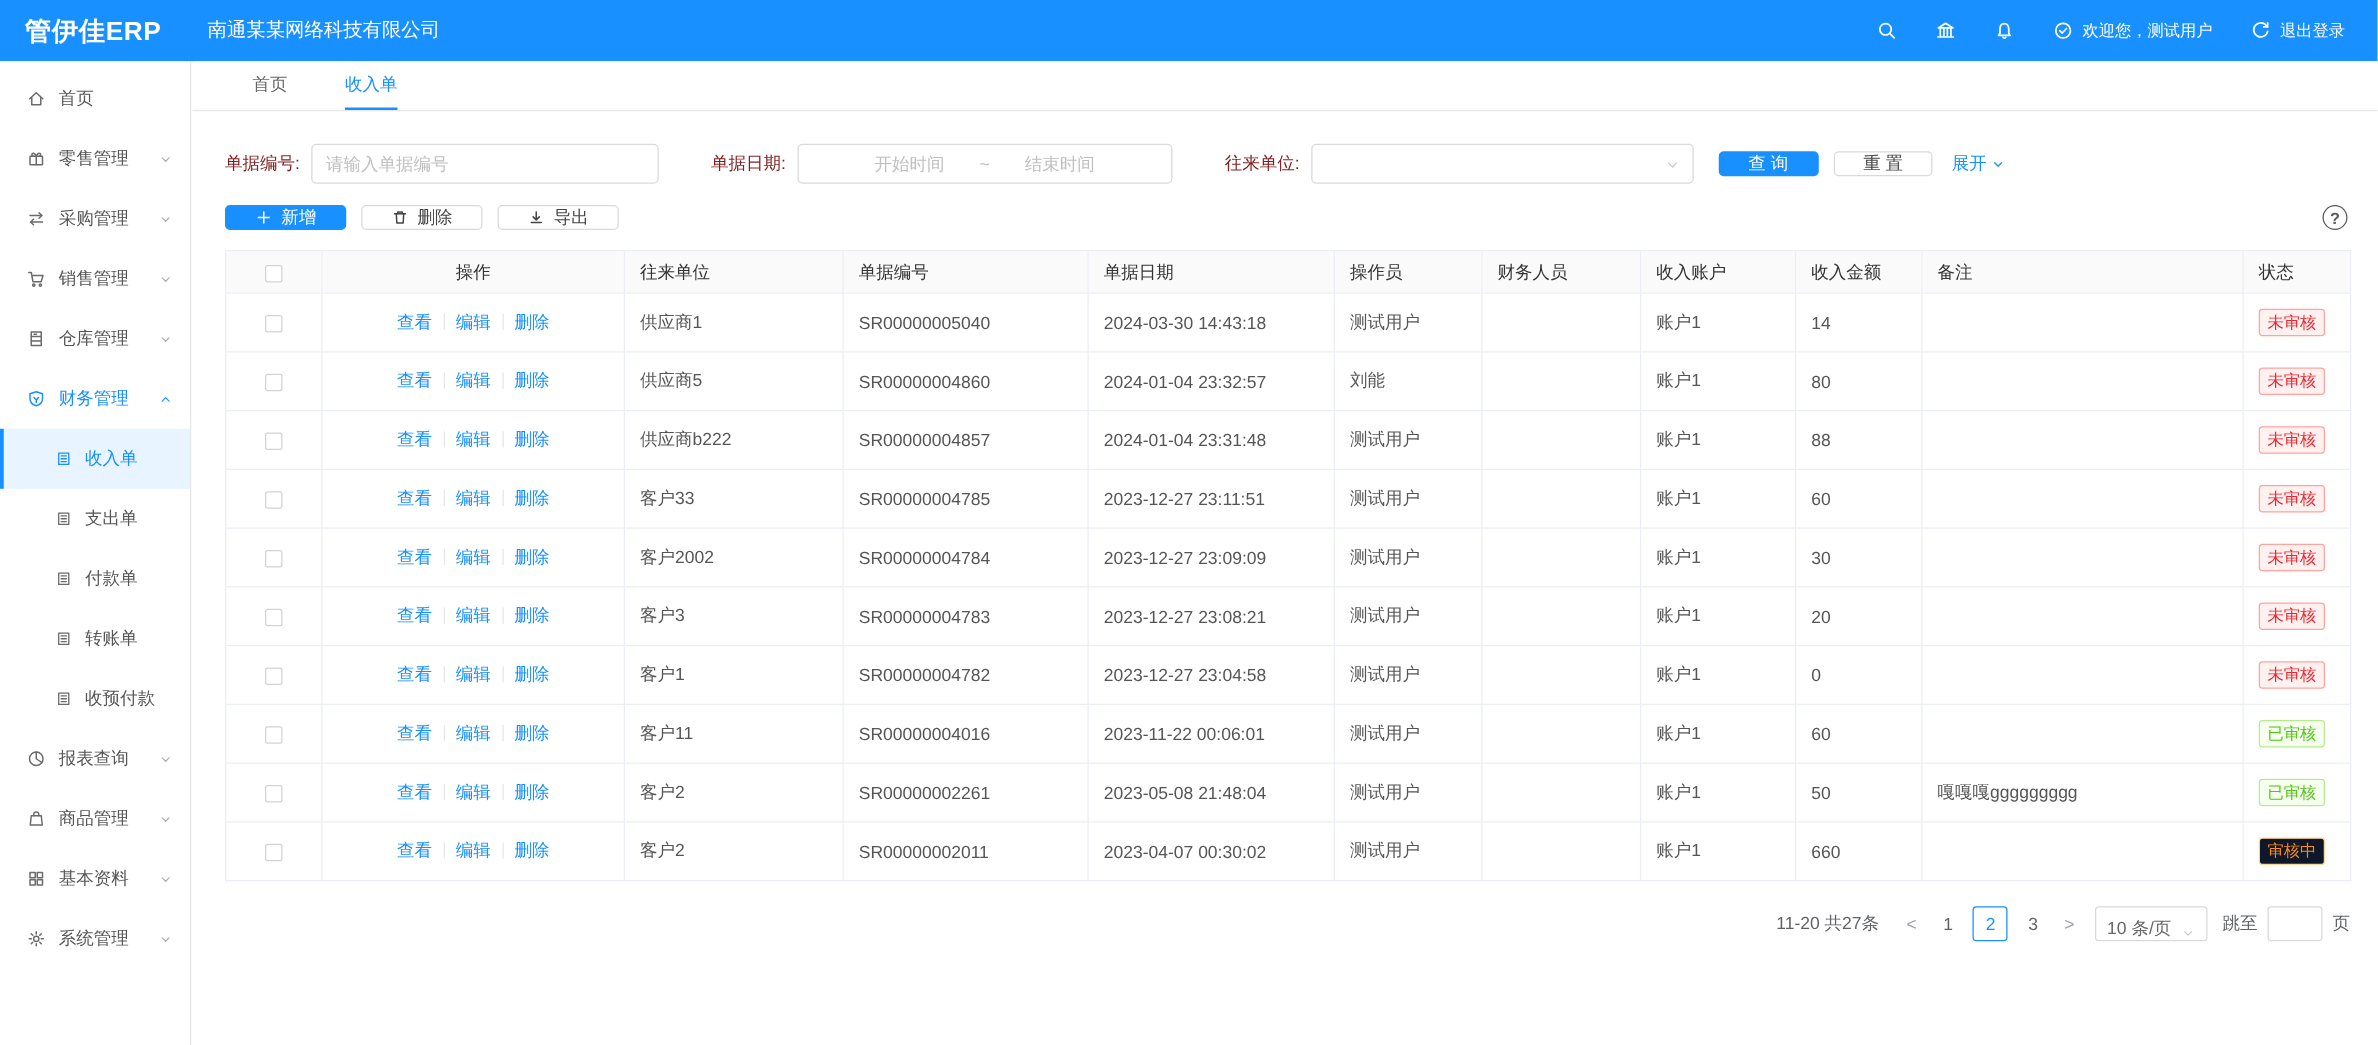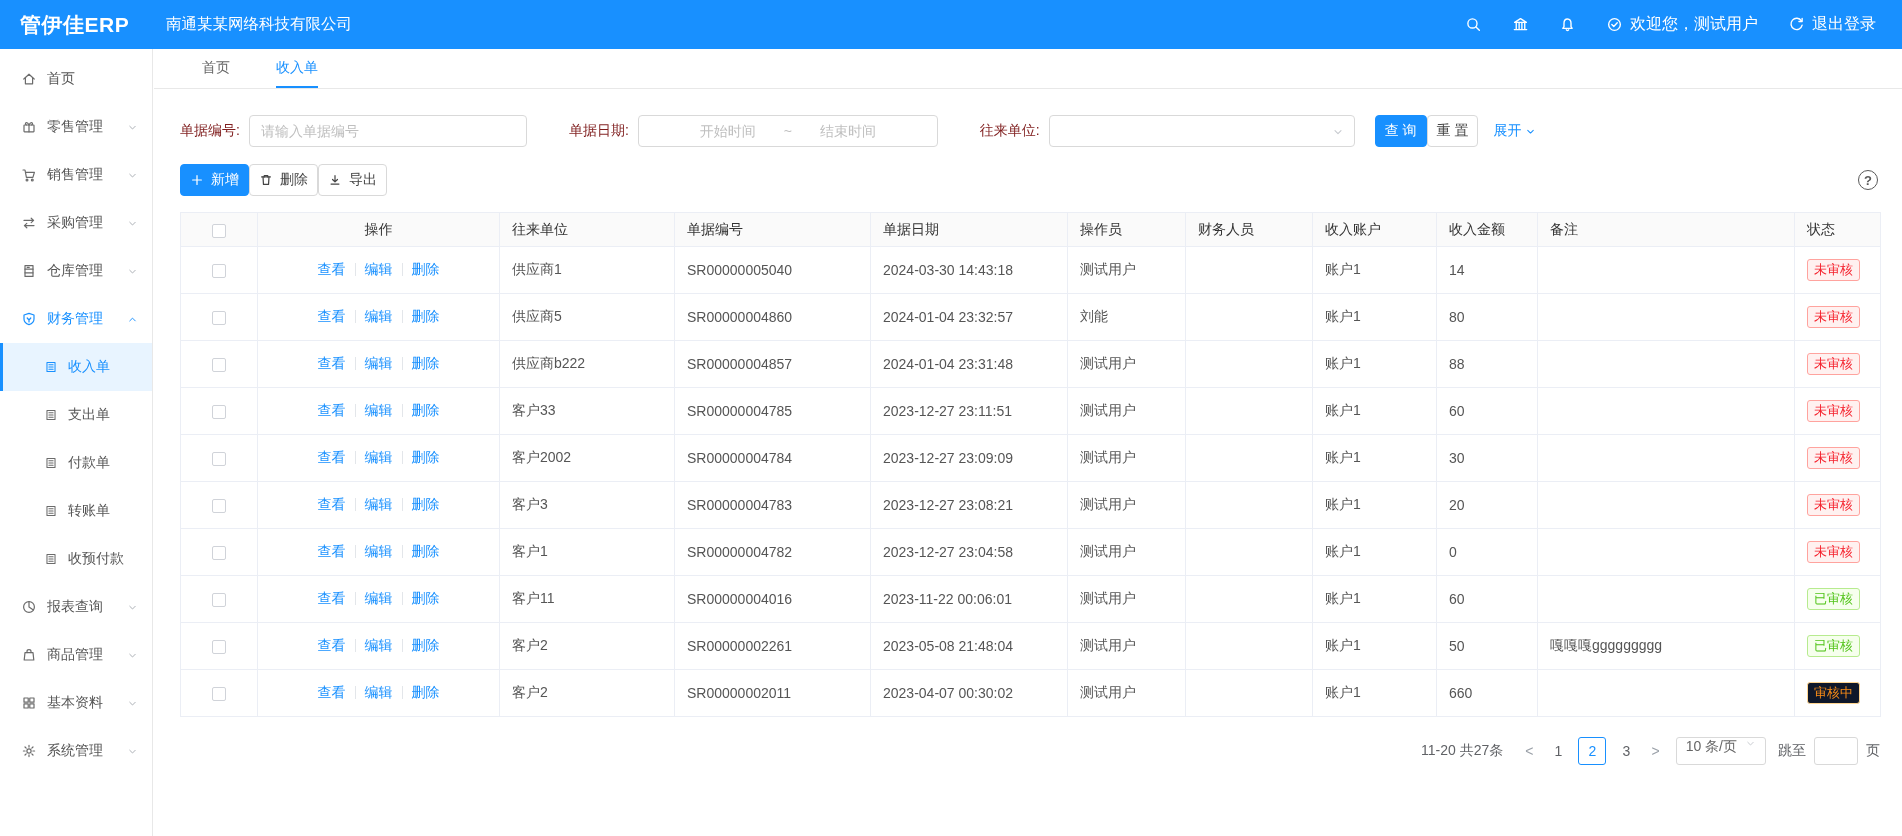--- a/index.html
+++ b/index.html
@@ -4,21 +4,21 @@
 <style>
   * { margin:0; padding:0; box-sizing:border-box; }
   html,body { width:1902px; height:836px; overflow:hidden; background:#fff;
     font-family:"Liberation Sans","DejaVu Sans",sans-serif; font-size:14px; color:#333; }
 
   
   .hdr { position:absolute; left:0; top:0; width:1902px; height:49px; background:#1890ff;
     display:flex; align-items:center; color:#fff; }
   .hdr-logo { width:152px; padding-left:20px; font-size:21px; font-weight:bold; letter-spacing:.5px; }
   .hdr-company { font-size:15.5px; margin-left:14px; }
-  .hdr-right { margin-left:auto; display:flex; align-items:center; gap:30px; padding-right:26px; font-size:16px; }
+  .hdr-right { margin-left:auto; display:flex; align-items:center; gap:30px; padding-right:26px; font-size:13px; }
   .hdr-ic { display:inline-flex; align-items:center; cursor:pointer; }
   .hdr-ic svg { width:17px; height:17px; stroke:#fff; fill:none; stroke-width:1.3; stroke-linecap:round; stroke-linejoin:round; }
   .hdr-group { display:flex; align-items:center; gap:7px; cursor:pointer; }
 
   
   .sidebar { position:absolute; left:0; top:49px; width:153px; height:787px; background:#fff;
     border-right:1px solid #e8e8e8; padding-top:6px; }
   .side-item { height:48px; display:flex; align-items:center; padding-left:21px; padding-right:14px;
     color:#555; cursor:pointer; position:relative; }
   .side-item .sicon { display:inline-flex; margin-right:10px; color:#6b6b6b; }
@@ -48,32 +48,32 @@
   .txt-input::placeholder { color:#bfbfbf; }
   .gap-lg { margin-right:42px; }
   .rangepick { width:300px; height:32px; border:1px solid #d9d9d9; border-radius:4px; display:flex;
     align-items:center; justify-content:center; gap:4px; }
   .rangepick input { border:none; outline:none; width:104px; text-align:center; font-size:14px; font-family:inherit; color:#1d4ed8; }
   .rangepick input::placeholder { color:#bfbfbf; }
   .range-sep { color:#bfbfbf; }
   .selbox { width:306px; height:32px; border:1px solid #d9d9d9; border-radius:4px; position:relative; cursor:pointer; }
   .selbox .schev { position:absolute; right:10px; top:9px; color:#c6c9ce; }
   .selbox .schev svg { width:12px; height:12px; stroke:currentColor; fill:none; stroke-width:1.4; stroke-linecap:round; stroke-linejoin:round; }
-  .btn { height:32px; border-radius:4px; display:inline-flex; align-items:center; justify-content:center;
-    padding:0 9px; cursor:pointer; font-size:14px; white-space:nowrap;text-align:center; }
+  .btn { height:20px; border-radius:4px; display:inline-flex; align-items:center; justify-content:center;
+    padding:0 23px; cursor:pointer; font-size:14px; white-space:nowrap;text-align:center; }
   .btn-primary { background:#1890ff; color:#fff; border:1px solid #1890ff; }
   .btn-plain { background:#fff; color:#444; border:1px solid #d9d9d9; }
   .link-blue { color:#1890ff; cursor:pointer; display:inline-flex; align-items:center; gap:4px; }
   .link-blue svg { width:11px; height:11px; stroke:#1890ff; fill:none; stroke-width:1.5; stroke-linecap:round; stroke-linejoin:round; }
 
   
   .toolbar { display:flex; align-items:center; margin-top:17px; }
   .btn .bic { display:inline-flex; margin-right:7px; }
   .btn .bic svg { width:14px; height:14px; stroke:currentColor; fill:none; stroke-width:1.4; stroke-linecap:round; stroke-linejoin:round; }
-  .tb-gap { }
+  .tb-gap { margin-left:12px; }
   .help-circle { margin-left:auto; width:20px; height:20px; border:1.6px solid #595959; border-radius:50%;
     color:#595959; font-size:13px; font-weight:bold; display:flex; align-items:center; justify-content:center; cursor:pointer; }
 
   
   table { width:1700px; margin-top:16px; border-collapse:collapse; table-layout:fixed; }
   th, td { border:1px solid #ebeef5; font-weight:normal; font-size:14px; overflow:hidden; white-space:nowrap; }
   thead th { background:#fafafa; height:34px; text-align:left; padding:0 12px; color:#333; }
   td { height:47px; padding:0 12px; color:#555; }
   th.c-check, td.c-check { text-align:center; padding:0; }
   th.c-act, td.c-act { text-align:center; }
@@ -85,21 +85,21 @@
   .badge.red    { color:#f5222d; background:#fff1f0; border-color:#ffa39e; }
   .badge.green  { color:#52c41a; background:#f6ffed; border-color:#b7eb8f; }
   .badge.orange { color:#fa8c16; background:#0f172a; border-color:#ffd591; }
 
   
   .pager { width:1700px; margin-top:20px; display:flex; align-items:center; justify-content:flex-end; color:#606266; }
   .pg-total { margin-right:14px; }
   .pg-arrow { color:#9aa0a8; padding:0 8px; cursor:pointer; font-size:14px; }
   .pg-num { min-width:28px; height:28px; line-height:26px; text-align:center; margin:0 3px; cursor:pointer; border:1px solid transparent; border-radius:3px; }
   .pg-num.active { border-color:#1890ff; color:#1890ff; }
-  .pg-size { height:28px; border:1px solid #d9d9d9; border-radius:3px; display:inline-flex; align-items:flex-start;
+  .pg-size { height:28px; border:1px solid #d9d9d9; border-radius:3px; display:inline-flex; align-items:flex-end;
     padding:0 9px; margin-left:8px; color:#666; gap:8px; cursor:pointer; }
   .pg-size svg { width:11px; height:11px; stroke:#c6c9ce; fill:none; stroke-width:1.4; stroke-linecap:round; stroke-linejoin:round; }
   .pg-jump { margin-left:12px; display:inline-flex; align-items:center; gap:8px; }
   .pg-jump input { width:44px; height:28px; border:1px solid #d9d9d9; border-radius:3px; outline:none; text-align:center; font-family:inherit; }
 </style>
 </head>
 <body>
 
 <div class="hdr">
   <div class="hdr-logo">管伊佳ERP</div>
@@ -169,41 +169,41 @@
     <span class="schev">
         <svg viewBox="0 0 16 16">
           <path d="M4 6.2 L8 10.2 L12 6.2"></path>
         </svg>
       </span>
   </div>
 
   <div class="side-item">
     <span class="sicon">
         <svg viewBox="0 0 16 16">
+          <path d="M3 5.4 H12.2 M10.2 3.2 L12.6 5.4 L10.2 7.6"></path>
+          <path d="M13 10.6 H3.8 M5.8 8.4 L3.4 10.6 L5.8 12.8"></path>
+        </svg>
+      </span>
+    <span class="slabel">采购管理</span>
+    <span class="schev">
+        <svg viewBox="0 0 16 16">
+          <path d="M4 6.2 L8 10.2 L12 6.2"></path>
+        </svg>
+      </span>
+  </div>
+
+  <div class="side-item">
+    <span class="sicon">
+        <svg viewBox="0 0 16 16">
           <circle cx="6" cy="13" r="0.9"></circle>
           <circle cx="11.3" cy="13" r="0.9"></circle>
           <path d="M2 3 H4 L5.4 10.4 H11.9 L13.4 5.4 H4.6"></path>
         </svg>
       </span>
     <span class="slabel">销售管理</span>
-    <span class="schev">
-        <svg viewBox="0 0 16 16">
-          <path d="M4 6.2 L8 10.2 L12 6.2"></path>
-        </svg>
-      </span>
-  </div>
-
-  <div class="side-item">
-    <span class="sicon">
-        <svg viewBox="0 0 16 16">
-          <path d="M3 5.4 H12.2 M10.2 3.2 L12.6 5.4 L10.2 7.6"></path>
-          <path d="M13 10.6 H3.8 M5.8 8.4 L3.4 10.6 L5.8 12.8"></path>
-        </svg>
-      </span>
-    <span class="slabel">采购管理</span>
     <span class="schev">
         <svg viewBox="0 0 16 16">
           <path d="M4 6.2 L8 10.2 L12 6.2"></path>
         </svg>
       </span>
   </div>
 
   <div class="side-item">
     <span class="sicon">
         <svg viewBox="0 0 16 16">

